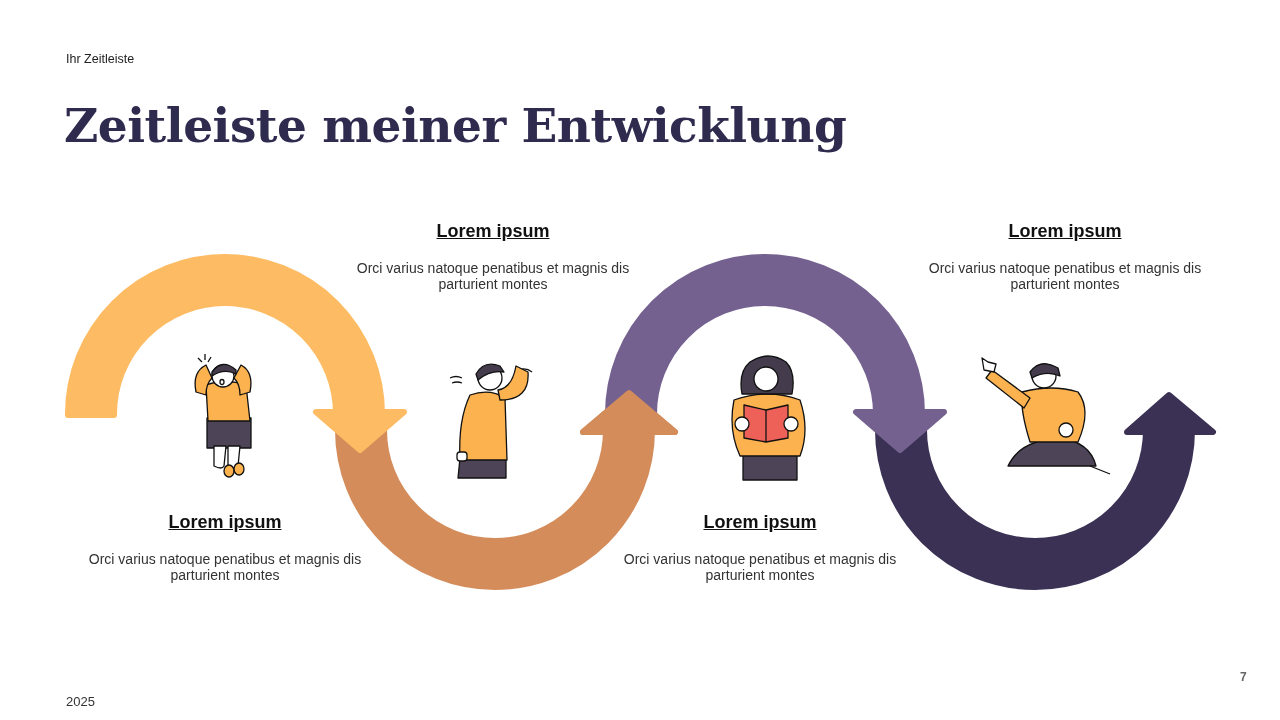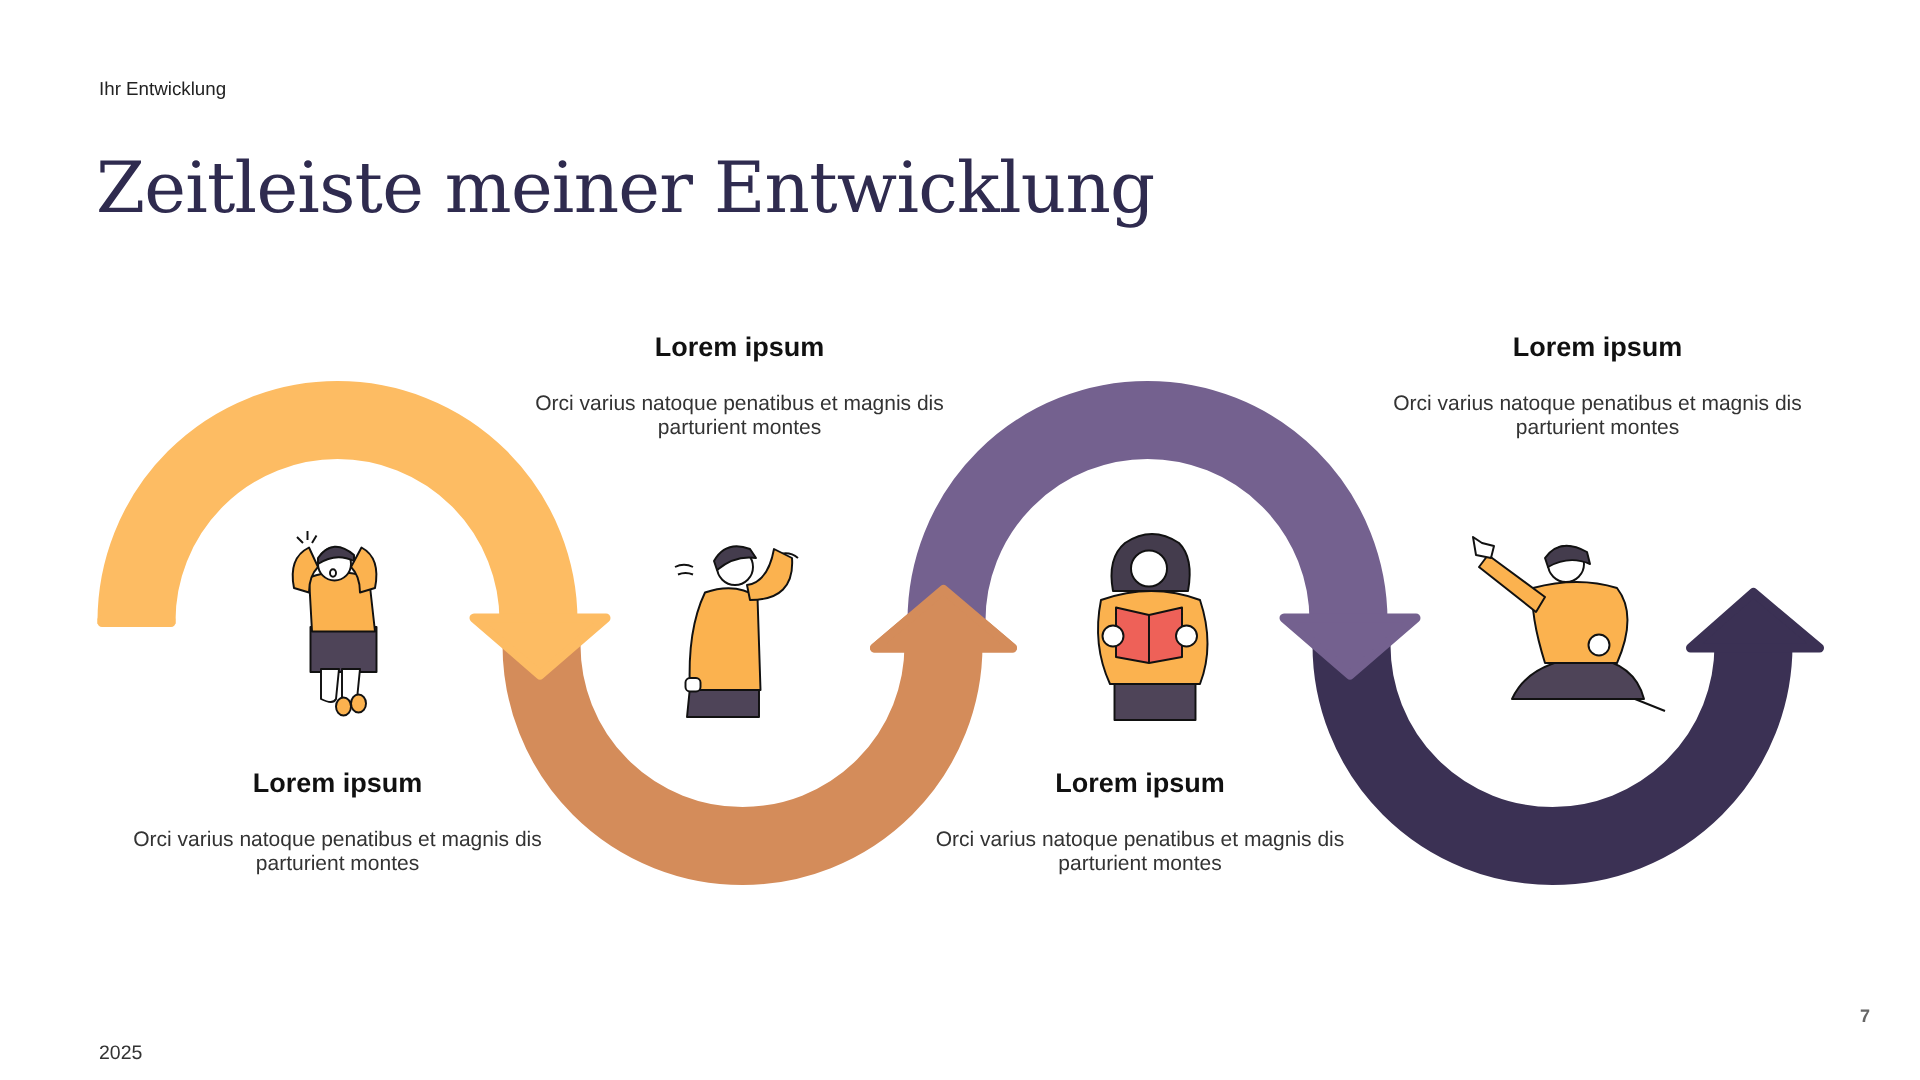--- a/index.html
+++ b/index.html
@@ -9,46 +9,46 @@
     font-family: "Liberation Sans", "DejaVu Sans", sans-serif;
     color: #111;
   }
   .company {
     position: absolute; left: 66px; top: 52px;
     font-size: 12.5px; color: #222;
   }
   .title {
     position: absolute; left: 64px; top: 98px;
     font-family: "DejaVu Serif", "Liberation Serif", serif;
-    font-weight: normal; font-size: 47px; letter-spacing: -0.5px;
+    font-weight: bold; font-size: 47px; letter-spacing: -0.5px;
     color: #2f2b4f; margin: 0; white-space: nowrap;
   }
   .diagram { position: absolute; left: 0; top: 0; width: 1280px; height: 720px; }
   .step {
     position: absolute; width: 300px; text-align: center;
   }
   .step .heading {
-    font-weight: bold; font-size: 18px; color: #111; margin: 0;
+    font-weight: bold; font-size: 18px; color: #111; margin: 0; text-decoration: underline;
   }
   .step .desc {
     font-size: 14px; color: #333; margin-top: 18px;
   }
   .footer-year {
     position: absolute; left: 66px; top: 694px;
     font-size: 13px; color: #333;
   }
   .footer-page {
     position: absolute; left: 1240px; top: 670px;
     font-size: 12px; font-weight: bold; color: #666;
   }
 </style>
 </head>
 <body>
 
-<div class="company">Ihr Entwicklung</div>
+<div class="company">Ihr Zeitleiste</div>
 <h1 class="title">Zeitleiste meiner Entwicklung</h1>
 
 <svg class="diagram" viewBox="0 0 1280 720" xmlns="http://www.w3.org/2000/svg">
 
   <g>
     <path d="M 361 430 A 134 134 0 0 0 629 430" fill="none" stroke="#d48c5a" stroke-width="52"></path>
     <path d="M 629 393 L 675 432 L 583 432 Z" fill="#d48c5a" stroke="#d48c5a" stroke-width="6" stroke-linejoin="round"></path>
   </g>
 
   <g>

